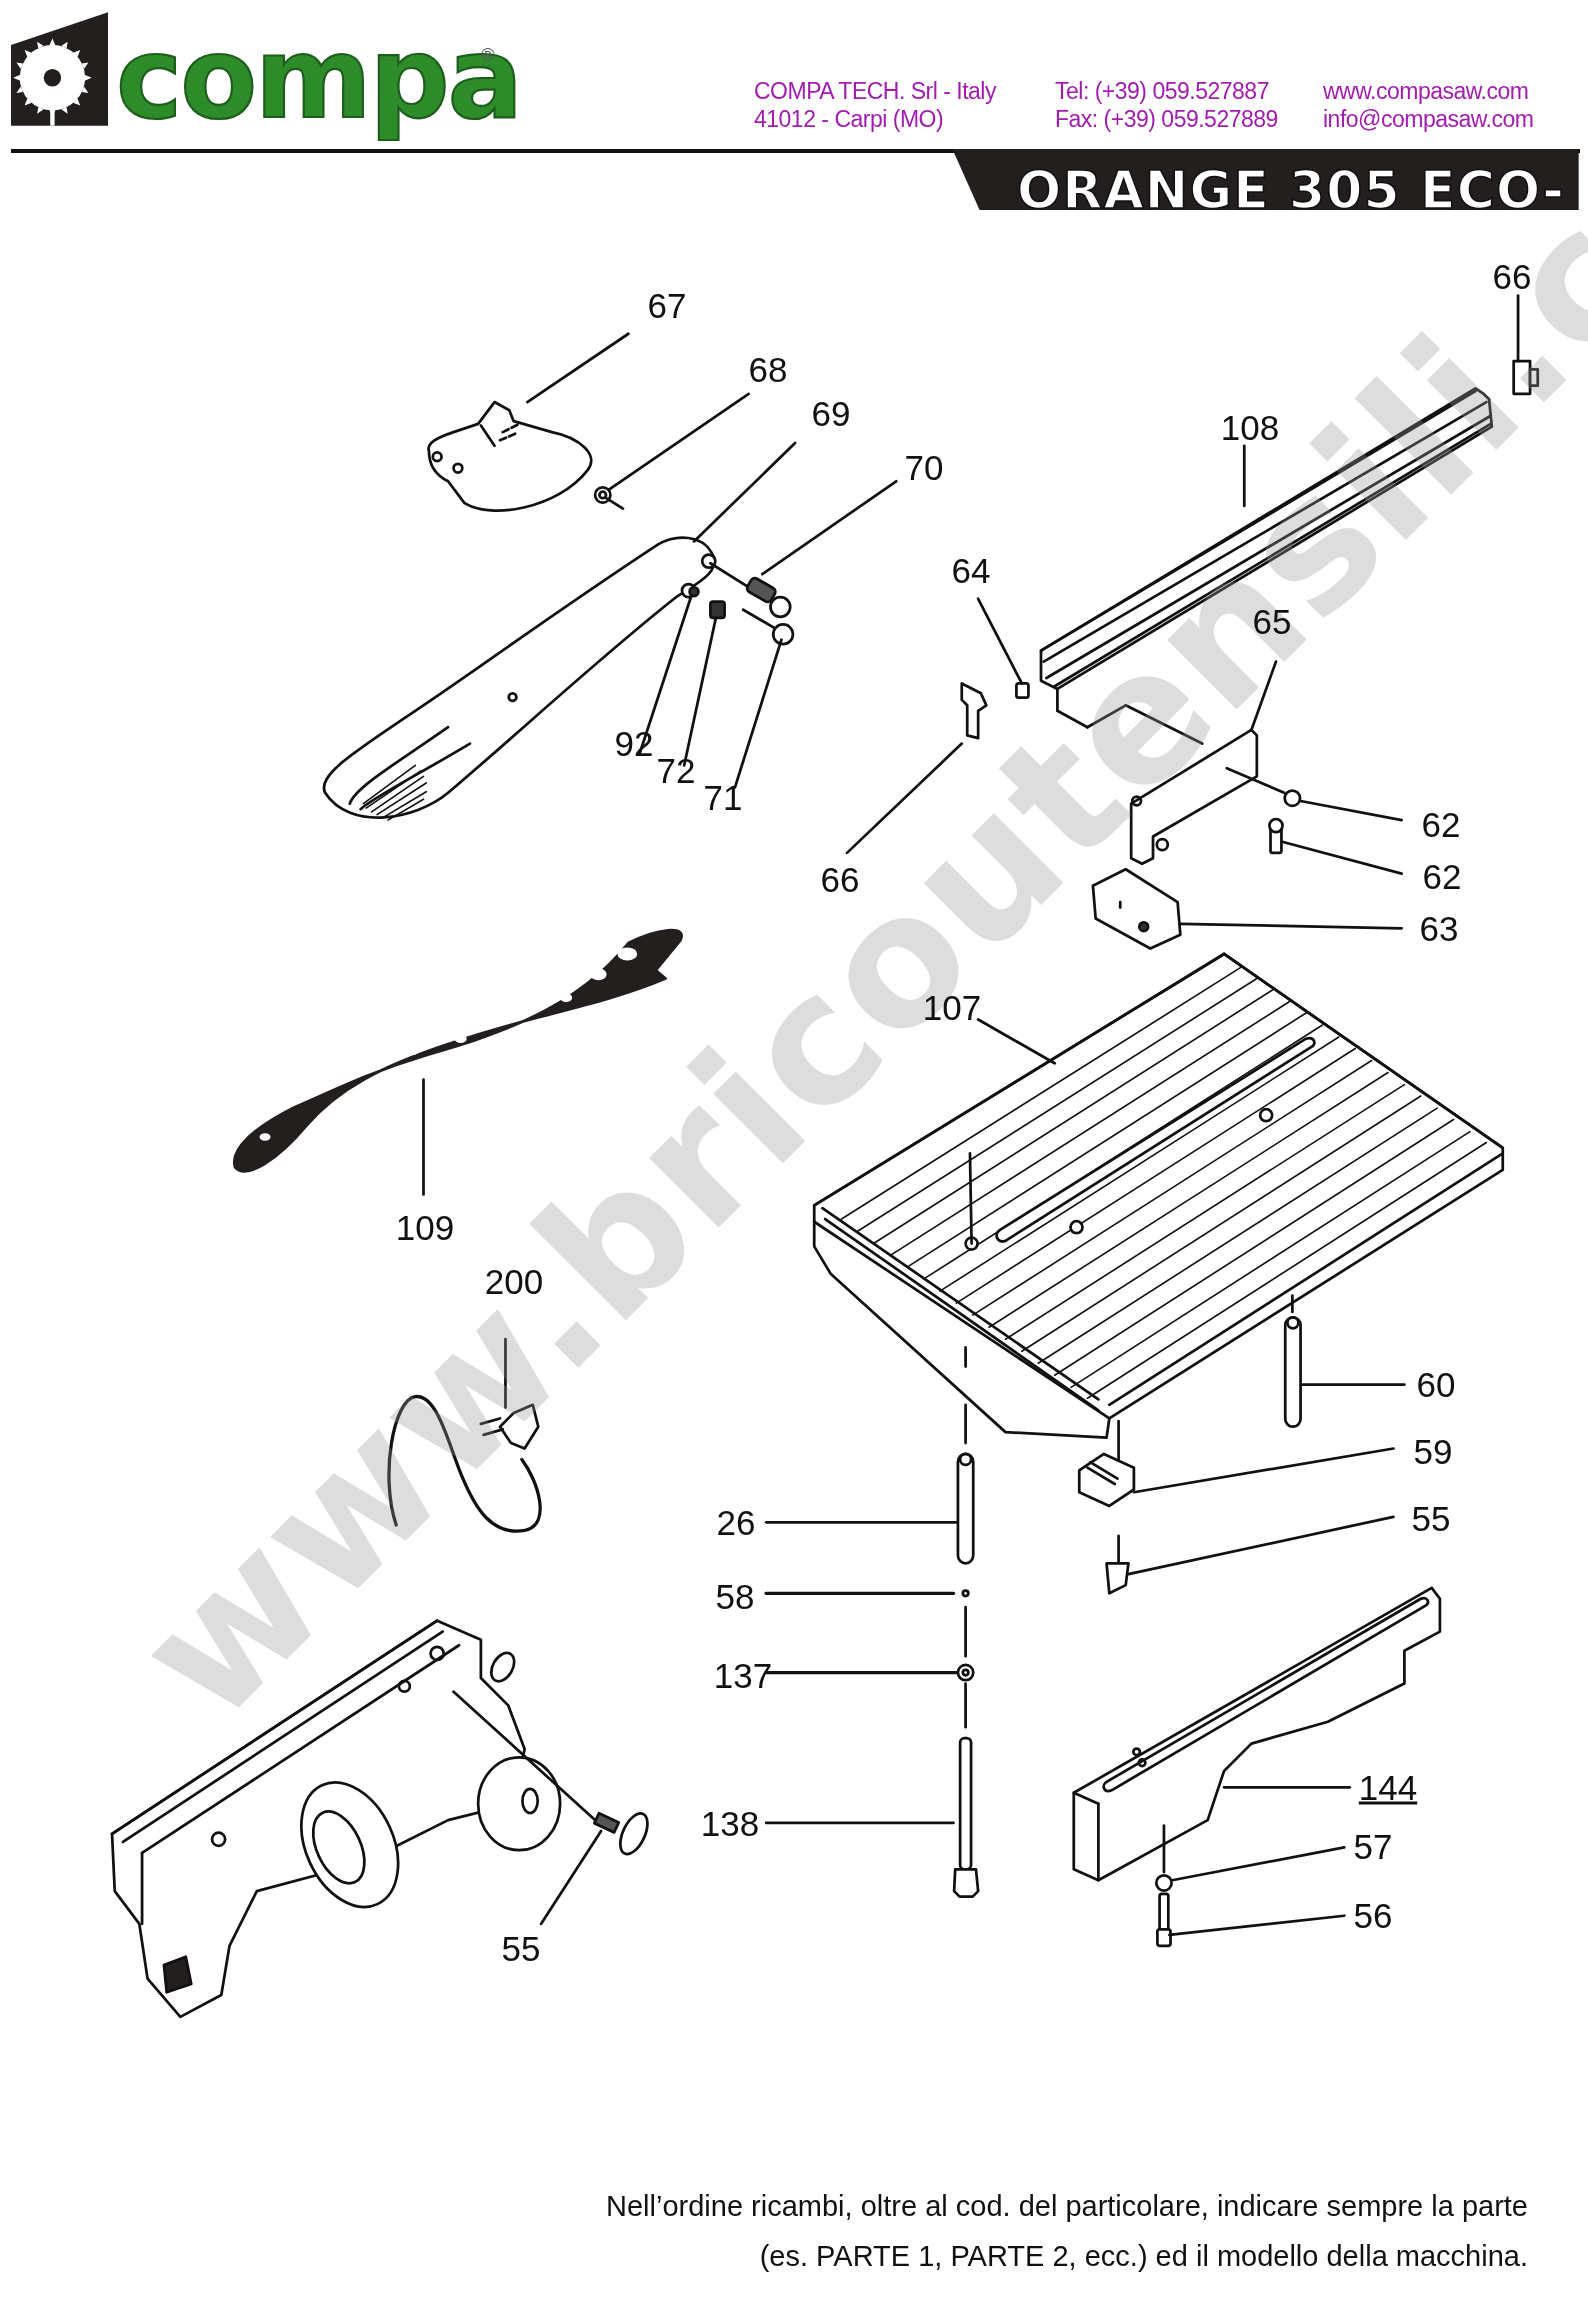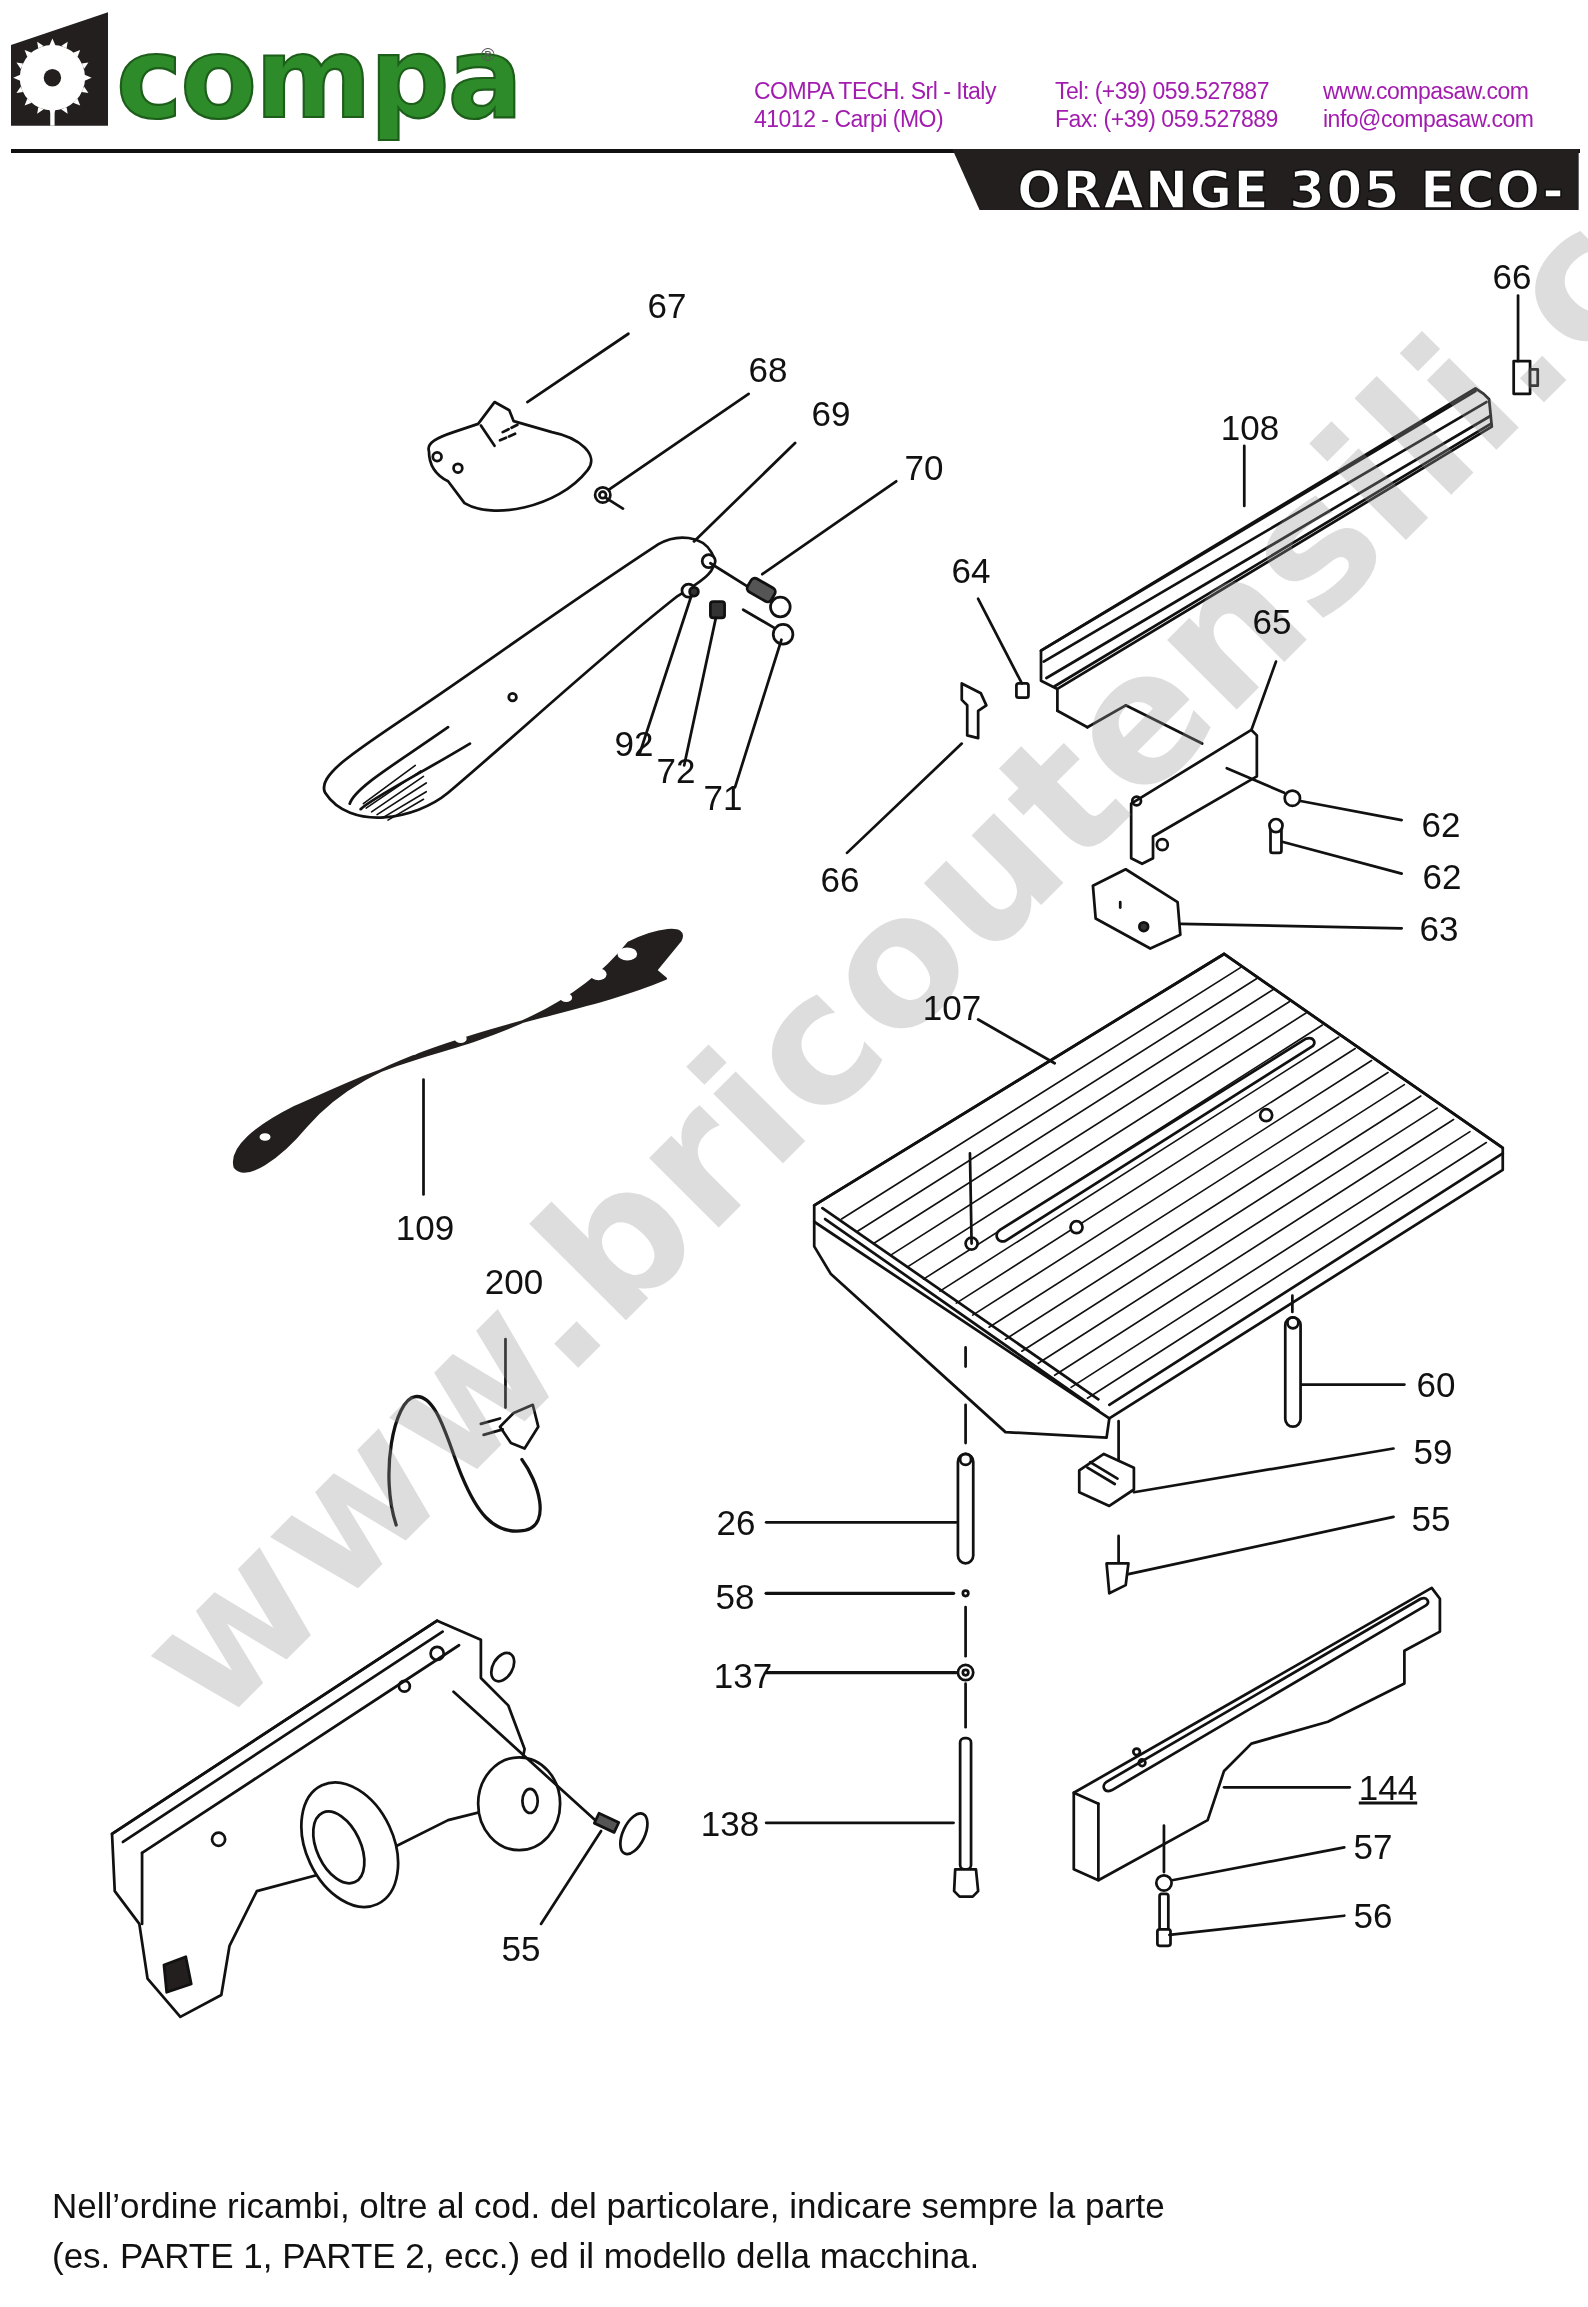--- a/index.html
+++ b/index.html
@@ -16,22 +16,22 @@
   .rule { position: absolute; left: 11px; top: 149px; width: 1569px; height: 3.8px; background: #111; }
   .model-banner { position: absolute; left: 951px; top: 149px; width: 629px; height: 61px; }
   .model-text { position: absolute; left: 1017px; top: 164px; font-size: 52px; font-weight: bold;
                 color: #fff; font-family: "DejaVu Sans", sans-serif; letter-spacing: 1.1px; line-height: 1;
                 -webkit-text-stroke: 1.6px #111; height: 46px; overflow: hidden; }
   .callout { position: absolute; font-size: 35px; line-height: 1; color: #111;
              font-family: "Liberation Sans", sans-serif; transform: translate(-50%, -50%); white-space: nowrap; }
   .watermark { position: absolute; left: 98px; top: 1612px; font-size: 180px; font-weight: bold;
                color: rgba(150,150,150,0.32); font-family: "DejaVu Sans", sans-serif;
                transform: rotate(-45deg); transform-origin: left top; white-space: nowrap; letter-spacing: 2.2px; }
-  .footer-note { position: absolute; left: 52px; top: 2181px; font-size: 35px; line-height: 50px; color: #111;
-                 font-family: "Liberation Sans", sans-serif; width: 1476px; }
+  .footer-note { position: absolute; left: 52px; top: 2181px; font-size: 29px; line-height: 50px; color: #111;
+                 font-family: "Liberation Sans", sans-serif; width: 1476px; text-align: right; }
   svg.parts { position: absolute; left: 0; top: 0; }
 </style>
 </head>
 <body>
 
 <header>
   <svg class="logo-box" viewBox="0 0 178 208">
     <polygon points="0,60 178,0 178,208 0,208" fill="#231f1e"></polygon>
     <g transform="translate(76,120)">
       <circle r="60" fill="#fff"></circle>

